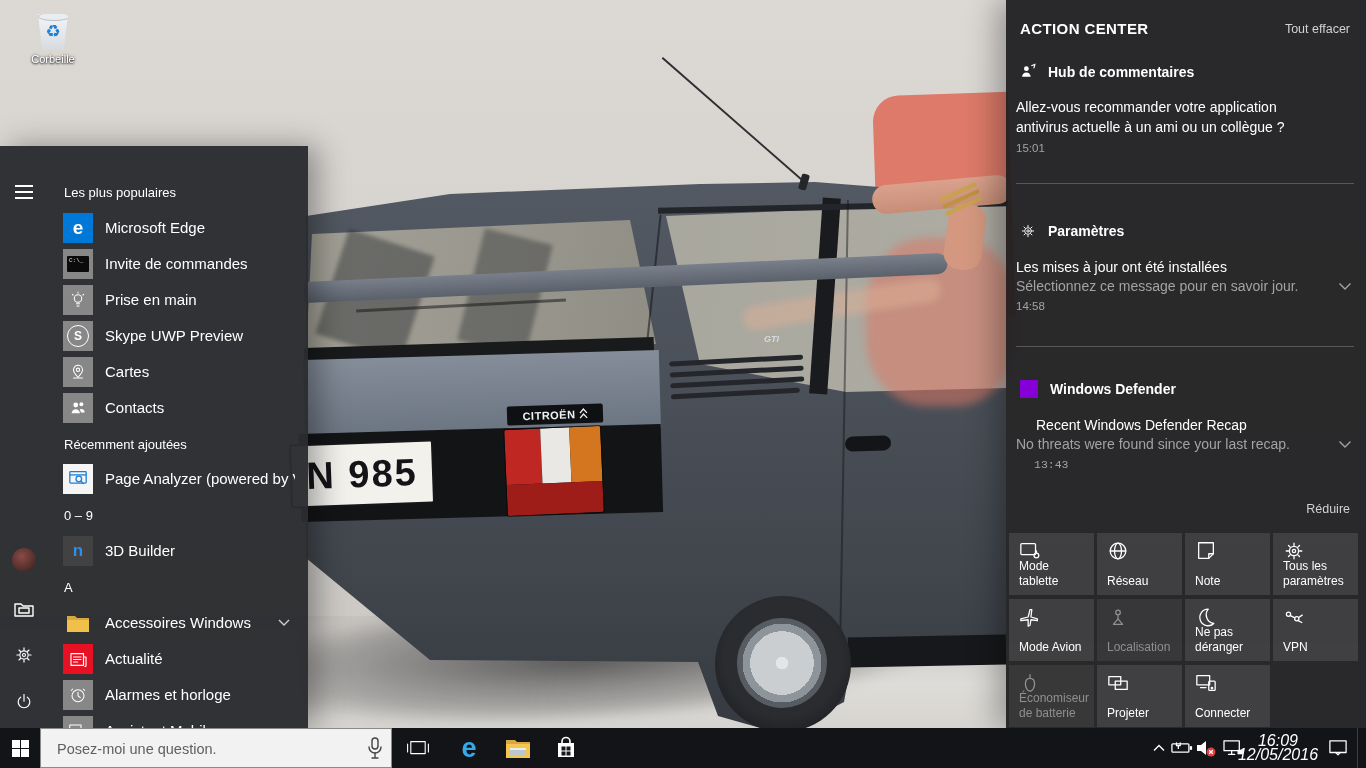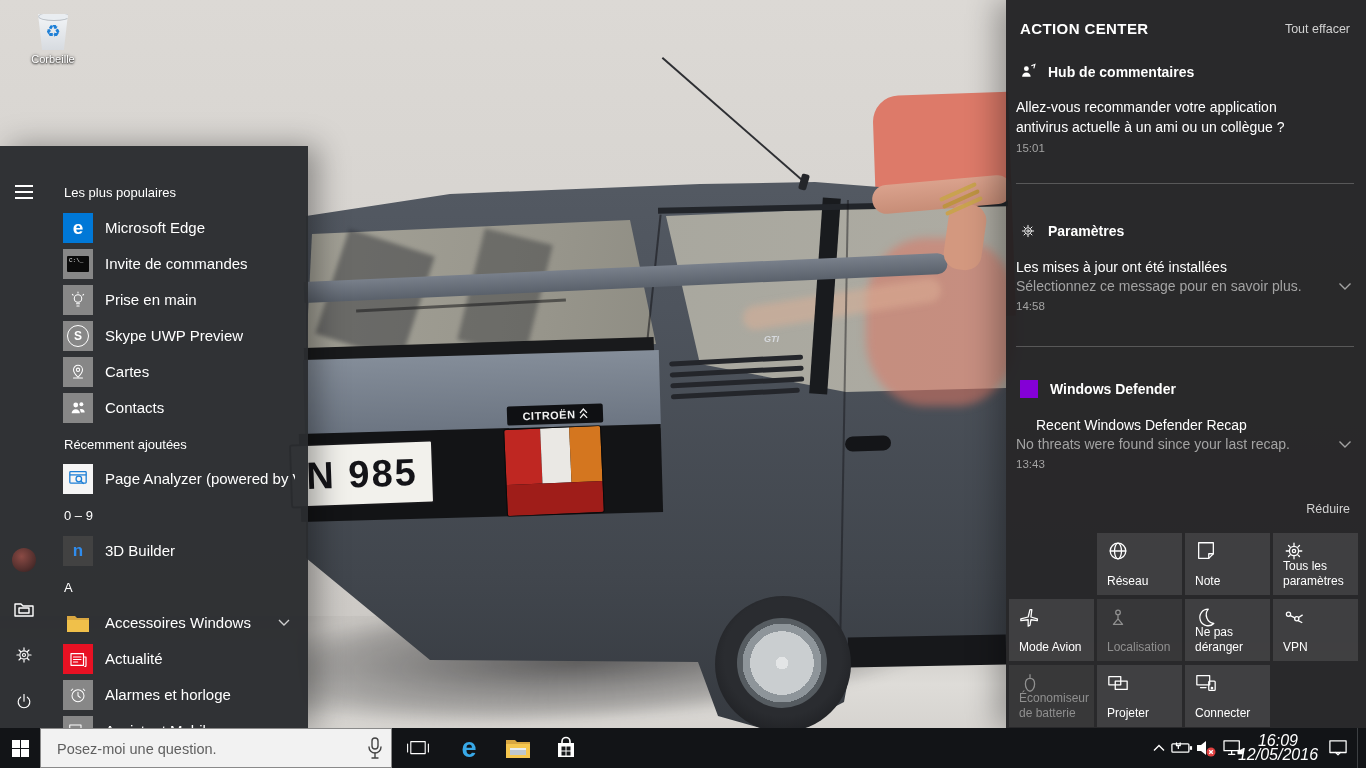--- a/index.html
+++ b/index.html
@@ -314,38 +314,46 @@
 
     <div class="abs" style="left:14px;top:223px;">
       <svg width="16" height="16" viewBox="0 0 24 24" class="si">
           <circle cx="12" cy="12" r="5"></circle>
           <circle cx="12" cy="12" r="1.8"></circle>
           <path d="M12 3.5v2.5M12 18v2.5M3.5 12h2.5M18 12h2.5M6 6l1.8 1.8M16.2 16.2 18 18M6 18l1.8-1.8M16.2 7.8 18 6"></path>
         </svg>
     </div>
     <div class="ac-app" style="left:42px;top:223px;">Paramètres</div>
     <div class="ac-text" style="left:10px;top:257px;">Les mises à jour ont été installées</div>
-    <div class="ac-sub" style="left:10px;top:278px;">Sélectionnez ce message pour en savoir plus.</div>
+    <div class="ac-sub" style="left:10px;top:278px;">Sélectionnez ce message pour en savoir jour.</div>
     <svg width="14" height="9" viewBox="0 0 14 9" style="position:absolute;right:14px;top:282px;">
         <path d="M1.5 1.5 L7 7 L12.5 1.5" stroke="#a3a3a3" stroke-width="1.4" fill="none"></path>
       </svg>
     <div class="ac-time" style="left:10px;top:300px;">14:58</div>
     <div class="ac-div" style="top:346px;"></div>
 
     <div class="abs" style="left:14px;top:380px;width:18px;height:18px;background:#8400d6;"></div>
     <div class="ac-app" style="left:44px;top:381px;">Windows Defender</div>
     <div class="ac-text" style="left:10px;top:415px;margin-left:20px;">Recent Windows Defender Recap</div>
     <div class="ac-sub" style="left:10px;top:436px;">No threats were found since your last recap.</div>
     <svg width="14" height="9" viewBox="0 0 14 9" style="position:absolute;right:14px;top:440px;">
         <path d="M1.5 1.5 L7 7 L12.5 1.5" stroke="#a3a3a3" stroke-width="1.4" fill="none"></path>
       </svg>
-    <div class="ac-time" style="left:10px;top:458px;">13:43</div>
+    <div class="ac-time" style="left:28px;top:458px;font-family:Liberation Mono, monospace;">13:43</div>
 
     <div class="ac-link" style="right:16px;top:502px;">Réduire</div>
 
+    <div class="qa-tile" style="left:3px;top:533px;">
+      <svg class="ic si" width="22" height="22" viewBox="0 0 24 24">
+          <rect x="2" y="4" width="16" height="12" rx="1"></rect>
+          <circle cx="19" cy="17" r="2.6"></circle>
+          <path d="M19 14v-2"></path>
+        </svg>
+      <span class="qa-label">Mode tablette</span>
+    </div>
     <div class="qa-tile" style="left:91px;top:533px;">
       <svg class="ic si" width="22" height="22" viewBox="0 0 24 24">
           <circle cx="12" cy="12" r="8.5"></circle>
           <ellipse cx="12" cy="12" rx="3.8" ry="8.5"></ellipse>
           <path d="M3.5 12h17"></path>
         </svg>
       <span class="qa-label">Réseau</span>
     </div>
     <div class="qa-tile" style="left:179px;top:533px;">
       <svg class="ic si" width="22" height="22" viewBox="0 0 24 24">

